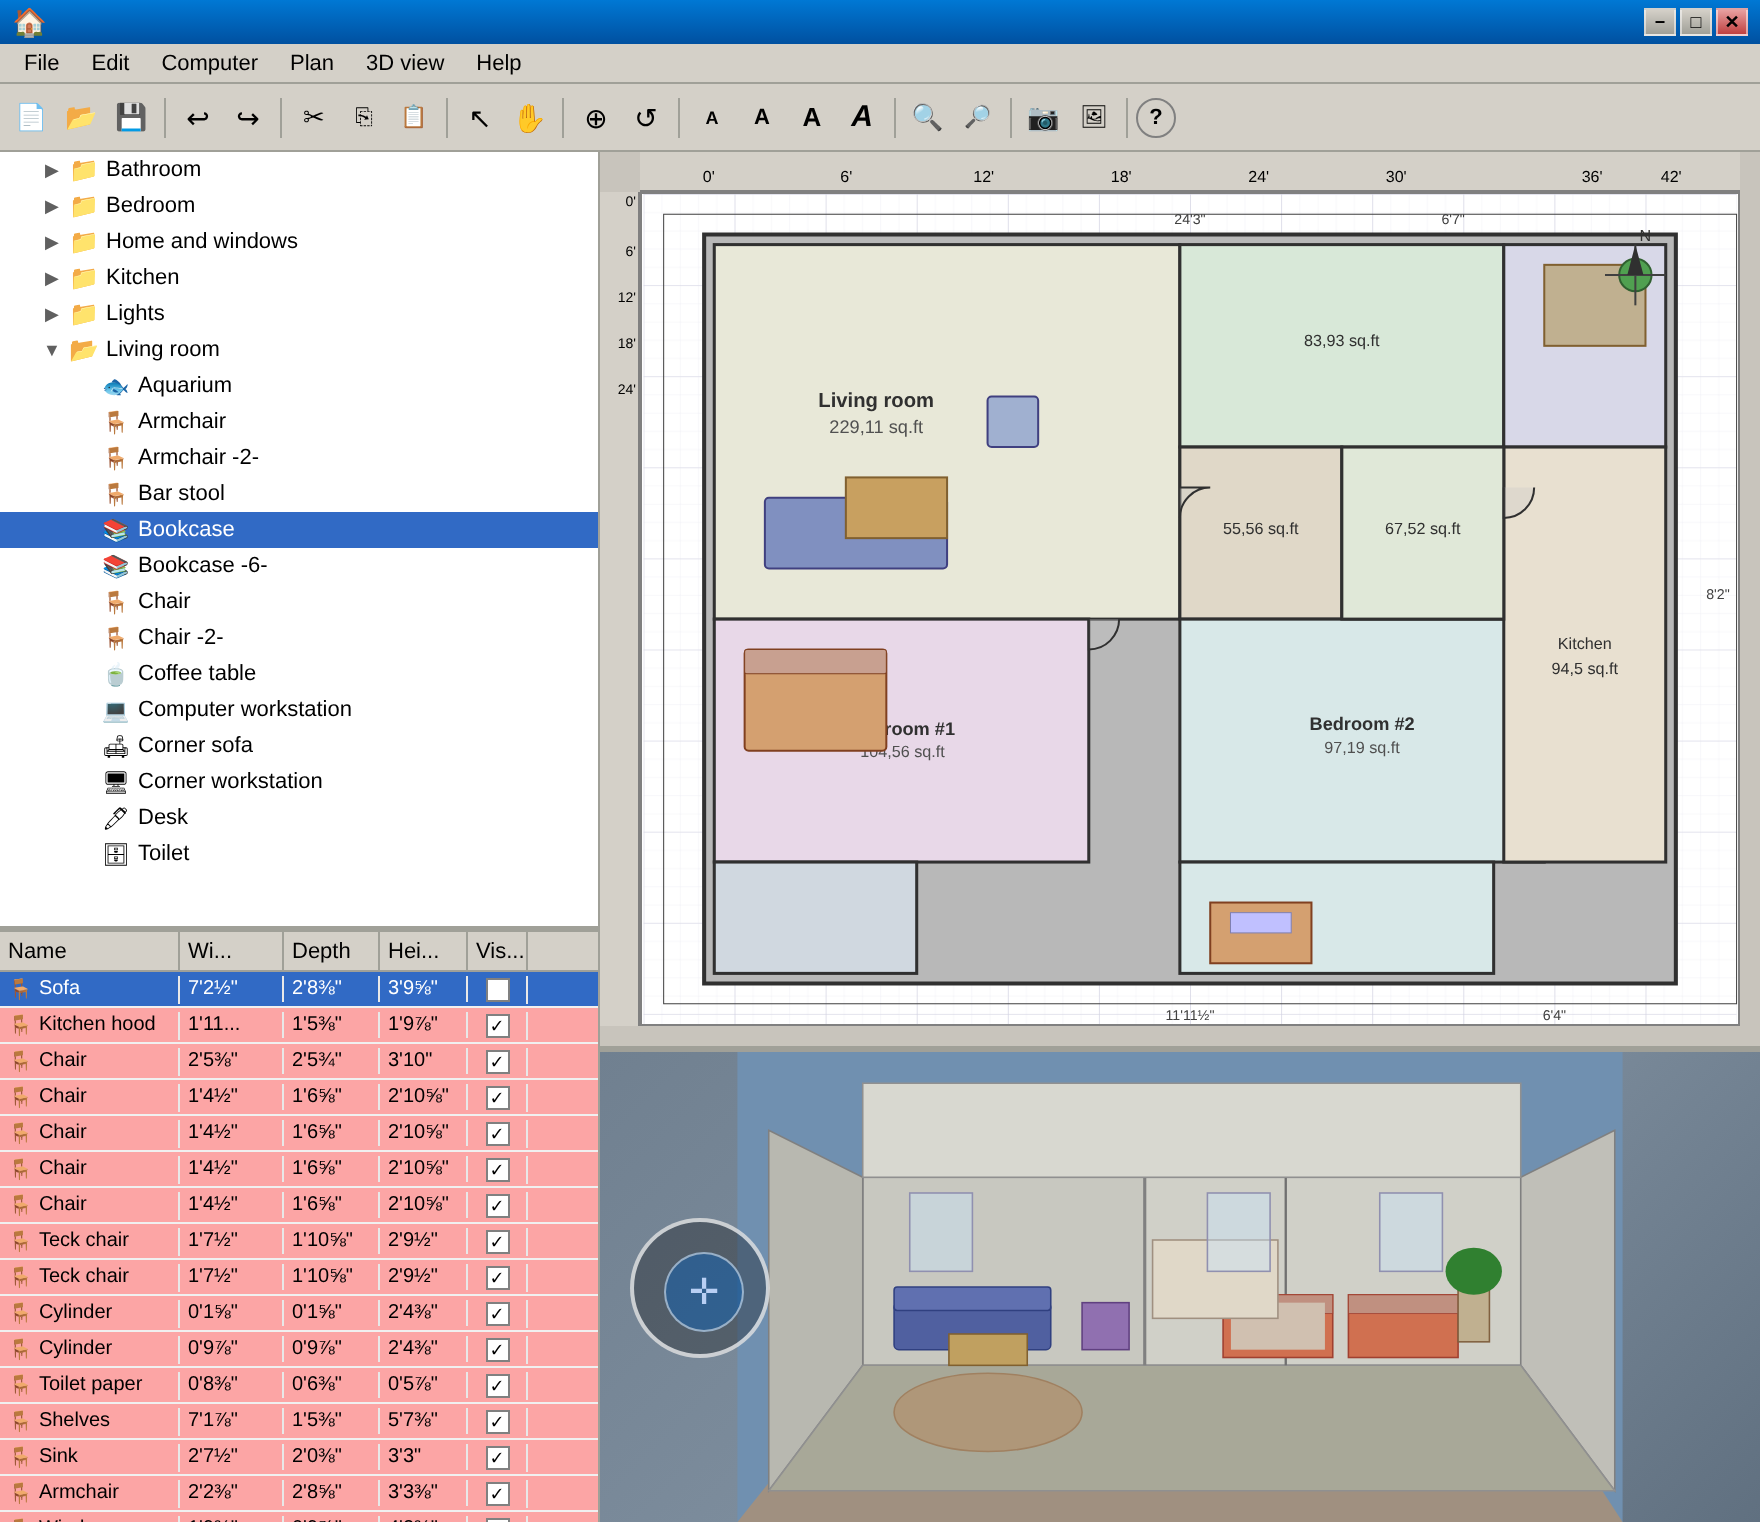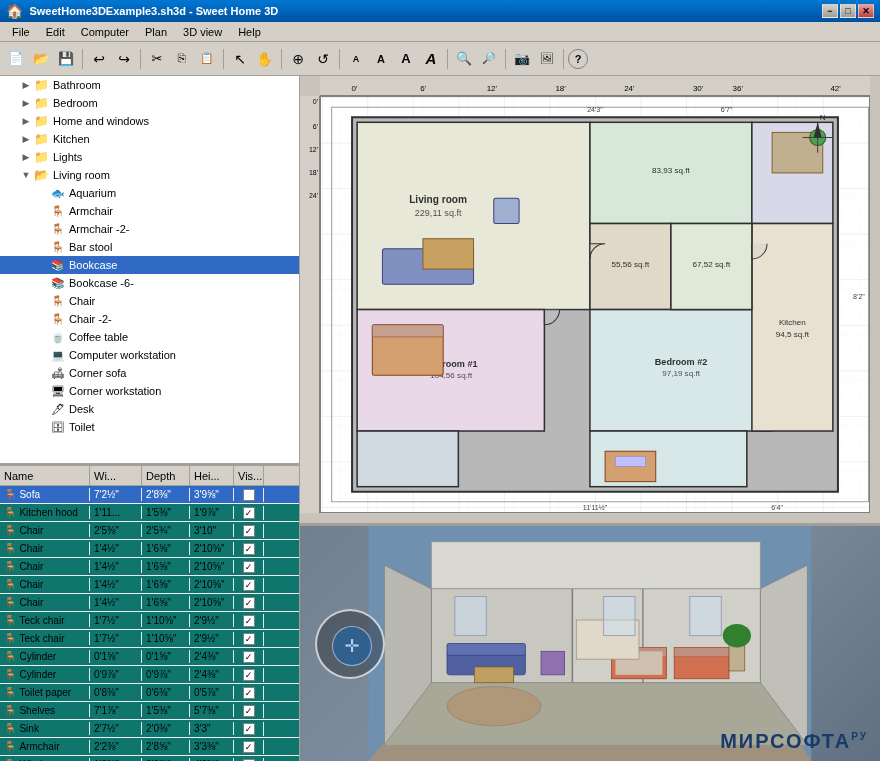--- a/index.html
+++ b/index.html
@@ -108,21 +108,21 @@
     }
     .tree-icon {
       width: 16px; height: 16px;
       margin-right: 3px;
       display: flex; align-items: center; justify-content: center;
     }
     .folder-icon { color: #e8b830; font-size: 12px; }
     
     
     .list-panel {
-      background: #0f766e;
+      background: #fca5a5;
       overflow-y: auto;
       height: 340px;
     }
     .list-panel::-webkit-scrollbar { width: 12px; }
     .list-panel::-webkit-scrollbar-track { background: #f0f0f0; }
     .list-panel::-webkit-scrollbar-thumb { background: #c0c0c0; border: 1px solid #a0a0a0; }
 
     .list-header {
       display: flex;
       background: #d4d0c8;
@@ -280,21 +280,20 @@
     
     .indent1 { padding-left: 18px; }
     .indent2 { padding-left: 34px; }
   </style>
 </head>
 <body>
 
 <div class="title-bar">
   <div style="display:flex;align-items:center;gap:6px;">
     <span style="font-size:14px;">🏠</span>
-    <span>SweetHome3DExample3.sh3d - Sweet Home 3D</span>
   </div>
   <div class="title-bar-buttons">
     <div class="title-btn">−</div>
     <div class="title-btn">□</div>
     <div class="title-btn close">✕</div>
   </div>
 </div>
 
 <div class="menu-bar">
   <div class="menu-item">File</div>
@@ -664,21 +663,21 @@
     <div class="floor-plan-area" style="height: 450px; flex: none;">
 
       <div class="ruler-top">
         <div style="display:flex;width:100%;align-items:flex-end;padding-bottom:2px;">
           <span style="width:12.5%;text-align:center;font-size:8px;">0'</span>
           <span style="width:12.5%;text-align:center;font-size:8px;">6'</span>
           <span style="width:12.5%;text-align:center;font-size:8px;">12'</span>
           <span style="width:12.5%;text-align:center;font-size:8px;">18'</span>
           <span style="width:12.5%;text-align:center;font-size:8px;">24'</span>
           <span style="width:12.5%;text-align:center;font-size:8px;">30'</span>
-          <span style="width:12.5%;text-align:left;font-size:8px;">36'</span>
+          <span style="width:12.5%;text-align:right;font-size:8px;">36'</span>
           <span style="width:12.5%;text-align:center;font-size:8px;">42'</span>
         </div>
       </div>
 
       <div class="ruler-left">
         <span style="font-size:7px;padding:2px 1px;">0'</span>
         <span style="font-size:7px;padding:16px 1px 0;">6'</span>
         <span style="font-size:7px;padding:16px 1px 0;">12'</span>
         <span style="font-size:7px;padding:16px 1px 0;">18'</span>
         <span style="font-size:7px;padding:16px 1px 0;">24'</span>
@@ -822,21 +821,18 @@
         
         <div class="nav-compass">
           <div class="compass-circle">
             <div class="compass-sub">
               <span style="font-size:18px;color:rgba(200,220,255,0.9);">✛</span>
             </div>
           </div>
         </div>
 
         
-        <div class="watermark">
-          <span>МИРСОФТА</span><sup class="watermark-ru" style="font-size:10px;vertical-align:super;">РУ</sup>
-        </div>
       </div>
     </div>
 
   </div>
 
 </div>
 
 </body></html>

